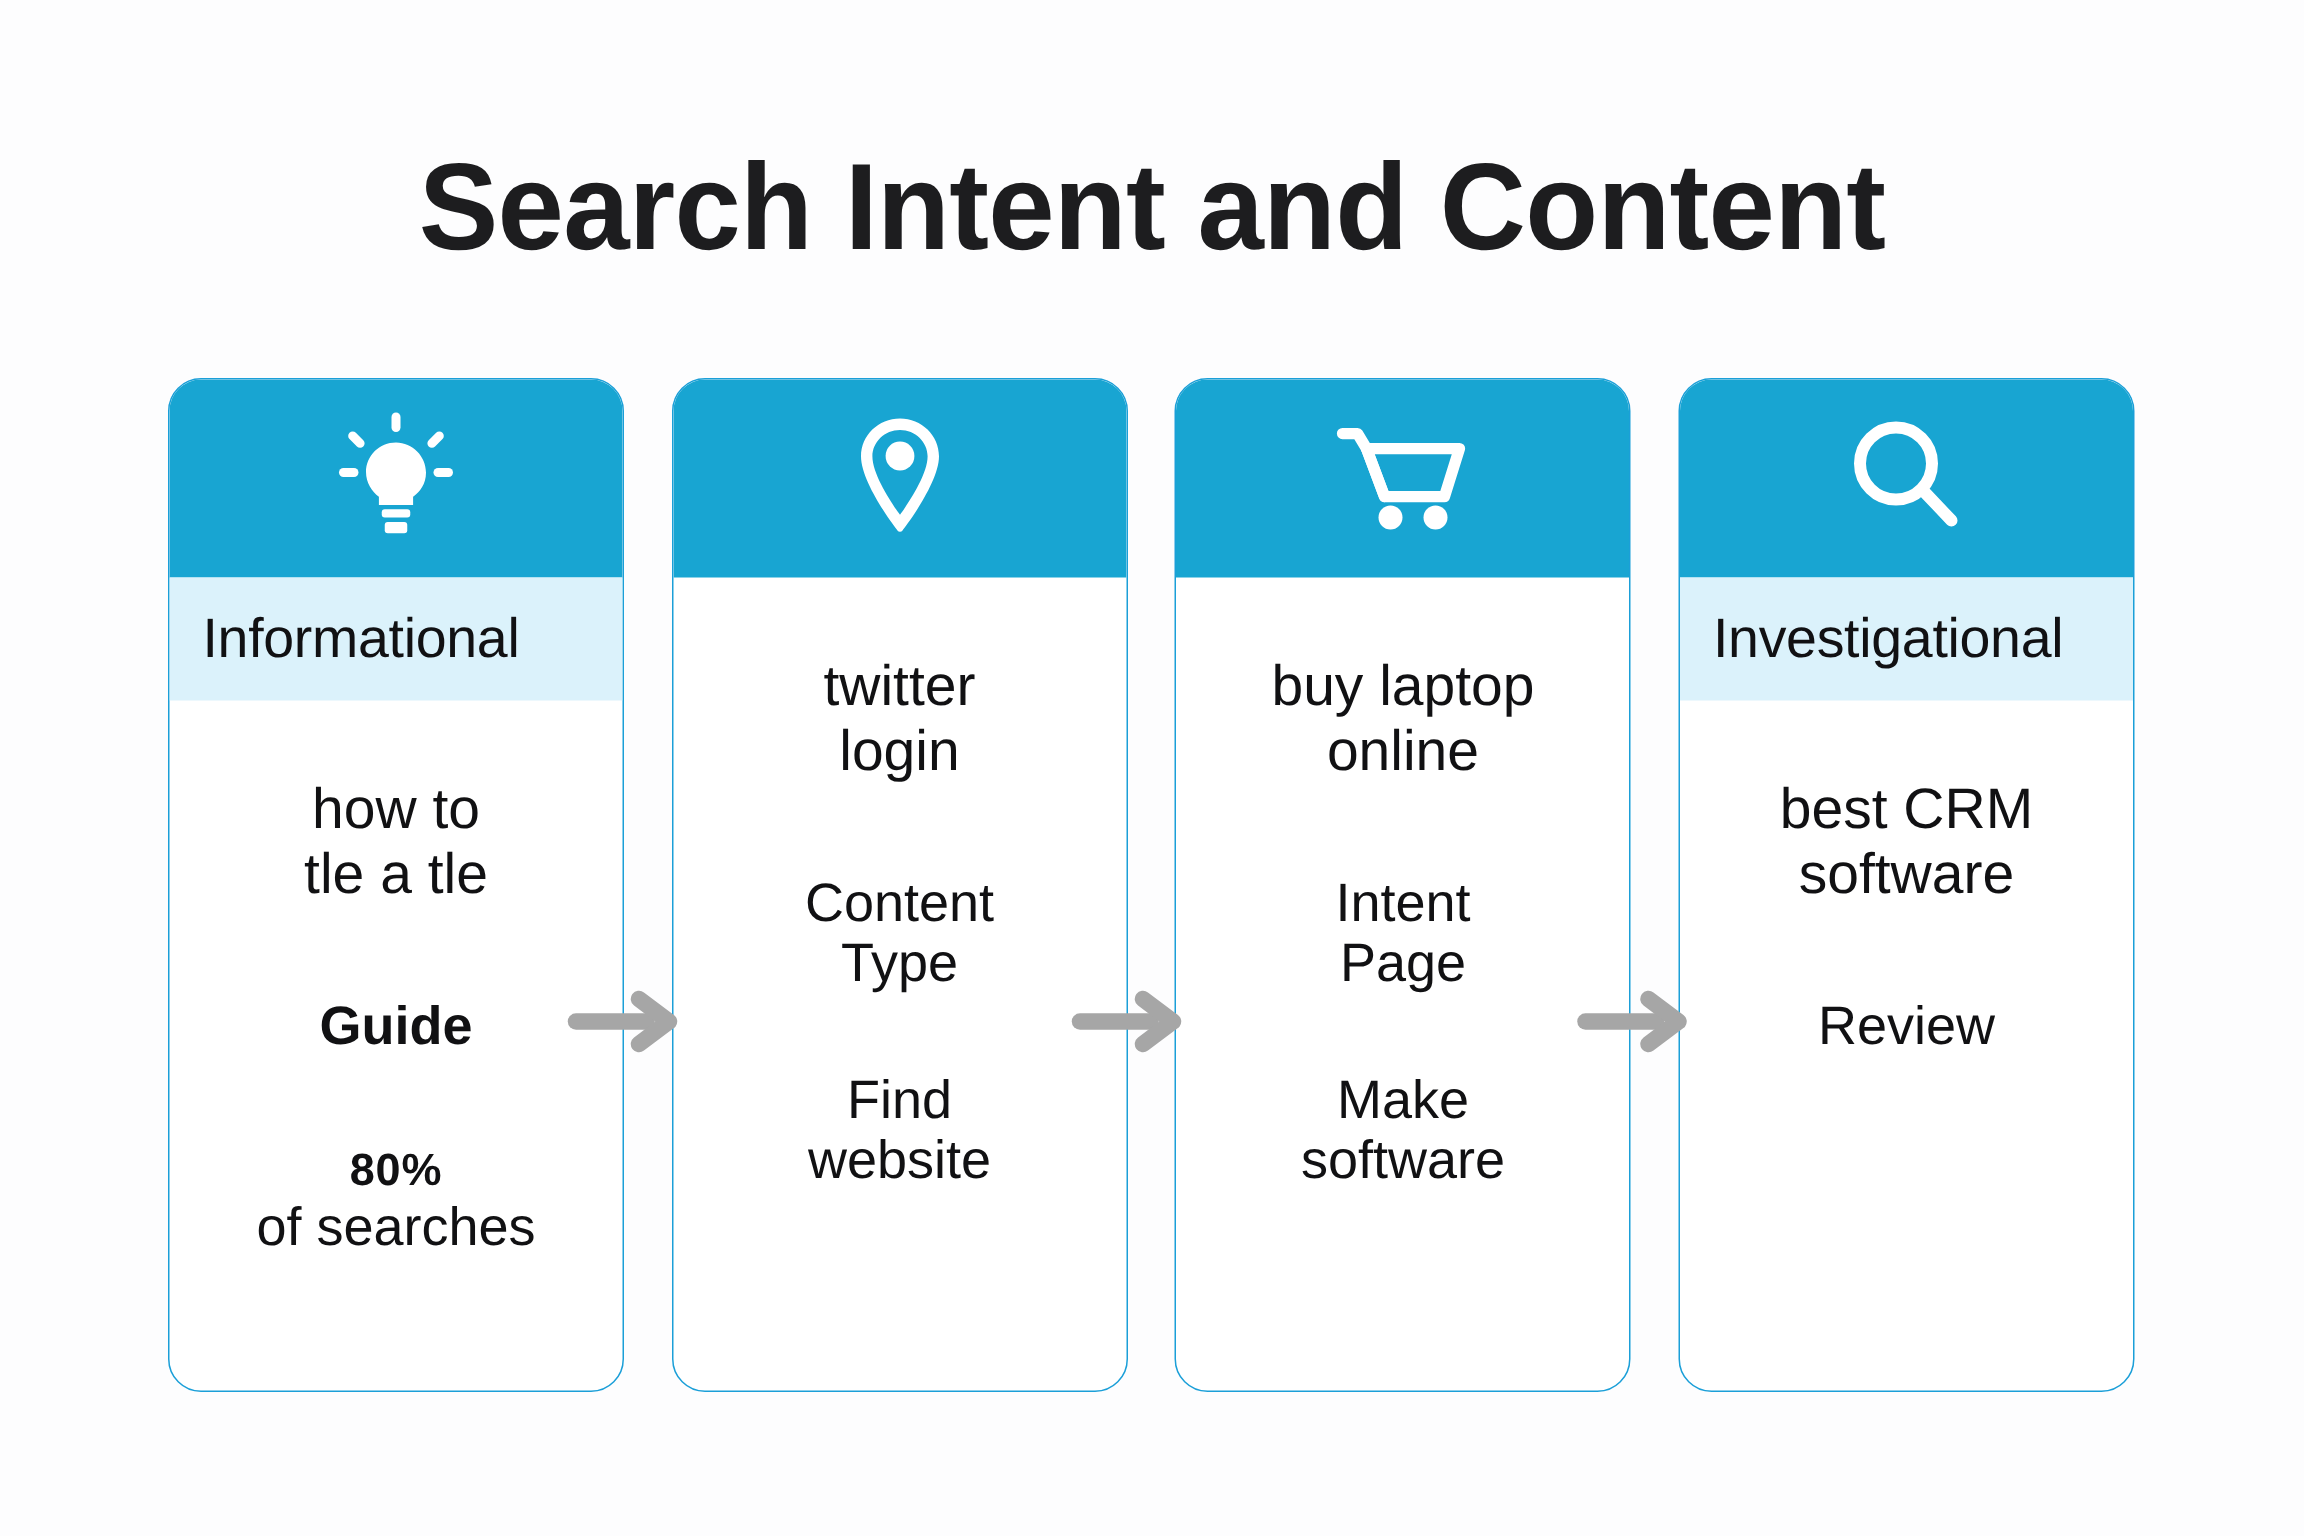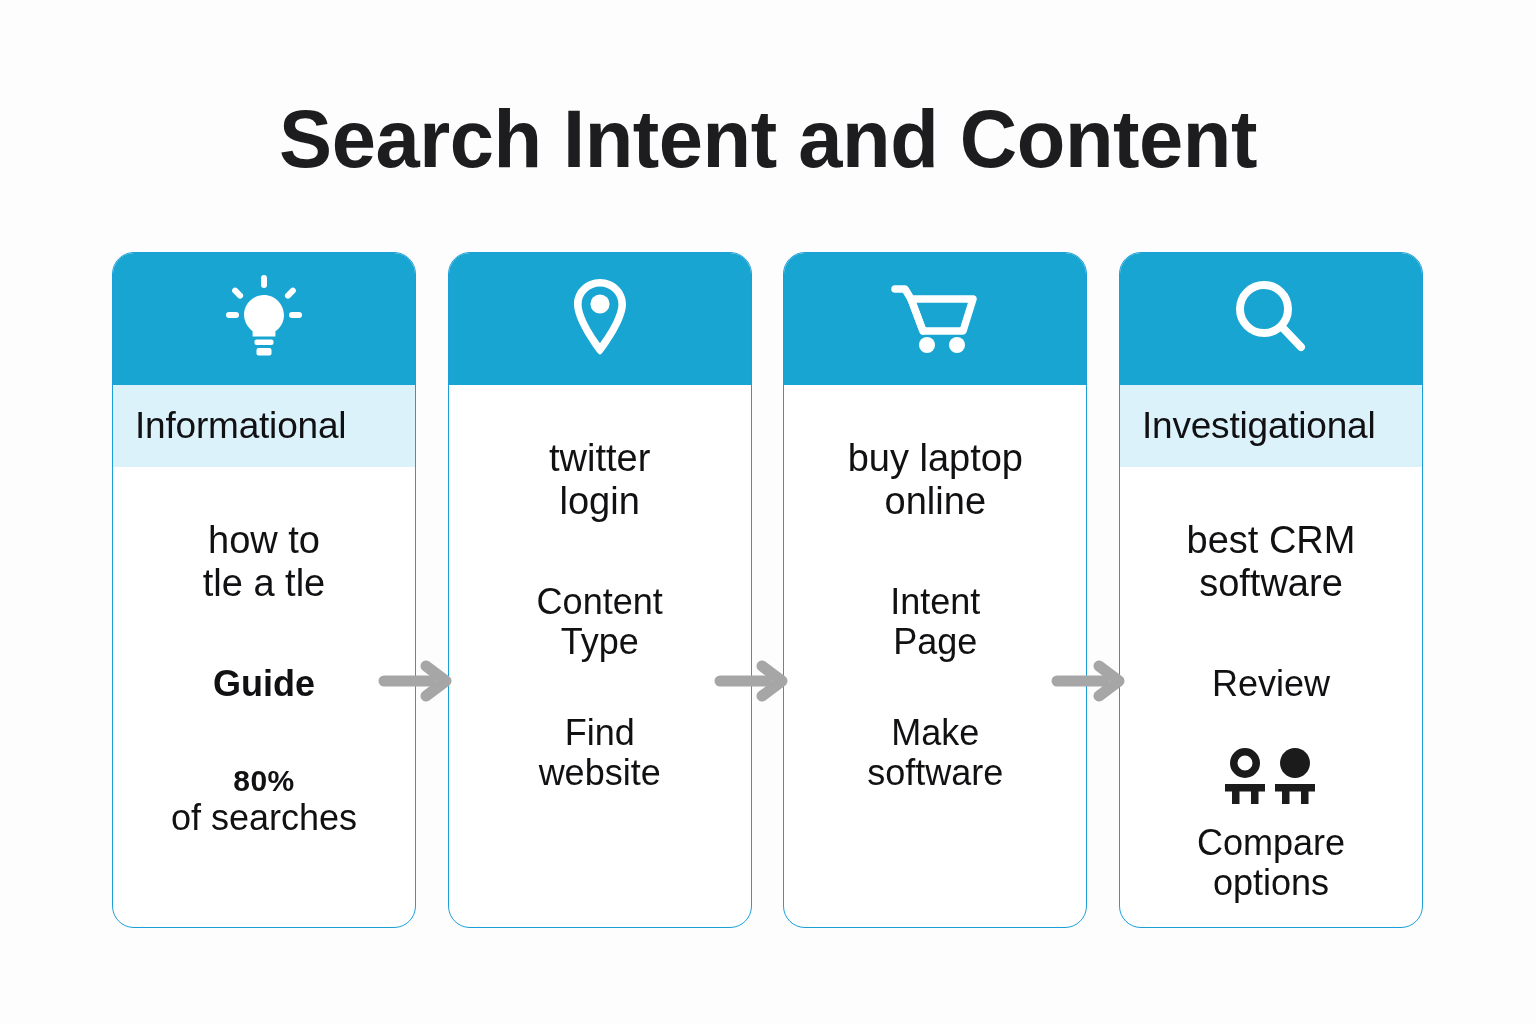--- a/index.html
+++ b/index.html
@@ -246,34 +246,20 @@
         </svg>
       </span>
     </div>
     <div class="card-label-band">
       <span class="card-label">Investigational</span>
     </div>
     <div class="card-body">
       <div class="row row-query" style="white-space:pre-line">best CRM
 software</div>
       <div class="row row-type" style="white-space:pre-line">Review</div>
-      <div class="row row-action" style="margin-top:42px">
-        <span class="people-icon">
-          <svg width="104" height="62" viewBox="0 0 104 62">
-            <g fill="#1b1b1b">
-              <path d="M26 2a15 15 0 1 0 0 30 15 15 0 0 0 0-30zm0 7.5a7.5 7.5 0 1 1 0 15 7.5 7.5 0 0 1 0-15z"></path>
-              <path d="M6 38h40v7.5h-6.5V58h-7.5V45.5H20.5V58H13V45.5H6z"></path>
-              <path d="M76 2c-8.3 0-15 6.7-15 15 0 8.3 6.7 15 15 15s15-6.7 15-15c0-8.3-6.7-15-15-15z"></path>
-              <path d="M56 38h40v7.5h-6.5V58H82V45.5H70.5V58H63V45.5h-7z"></path>
-            </g>
-          </svg>
-        </span>
-        <span style="white-space:pre-line">Compare
-options</span>
-      </div>
     </div>
   </div>
 
 </div>
 
 <div class="arrow arrow-1">
   <svg width="76" height="42" viewBox="0 0 76 42">
     <g fill="none" stroke="#a6a6a6" stroke-width="11" stroke-linecap="round" stroke-linejoin="round">
       <line x1="6" y1="21" x2="53" y2="21"></line>
       <polyline points="48,6 68,21 48,36"></polyline>

